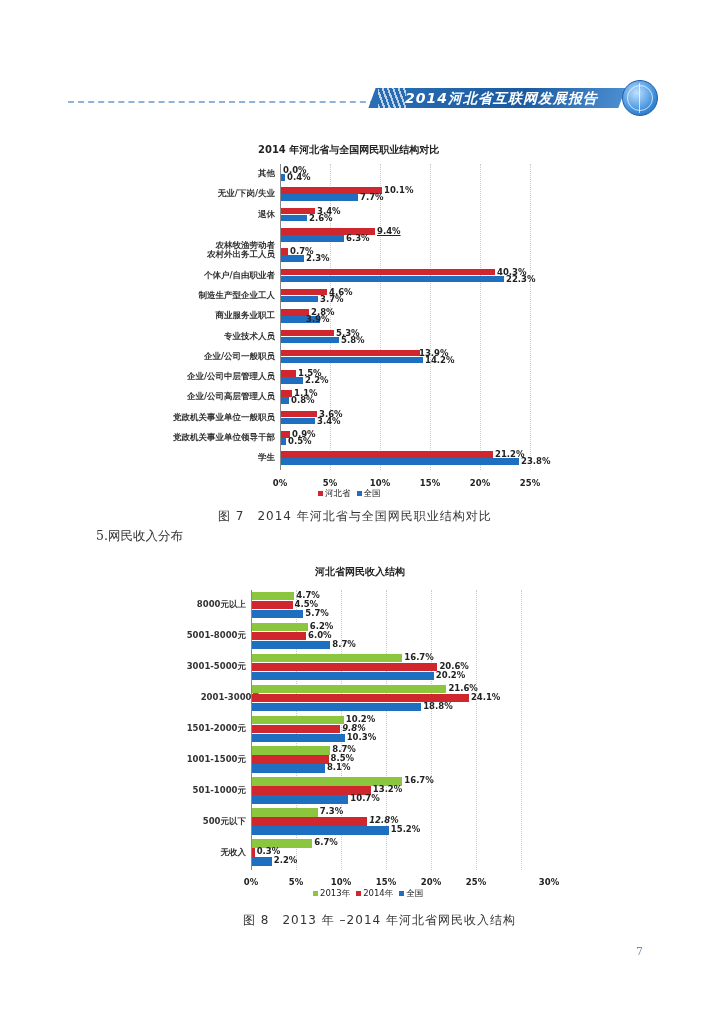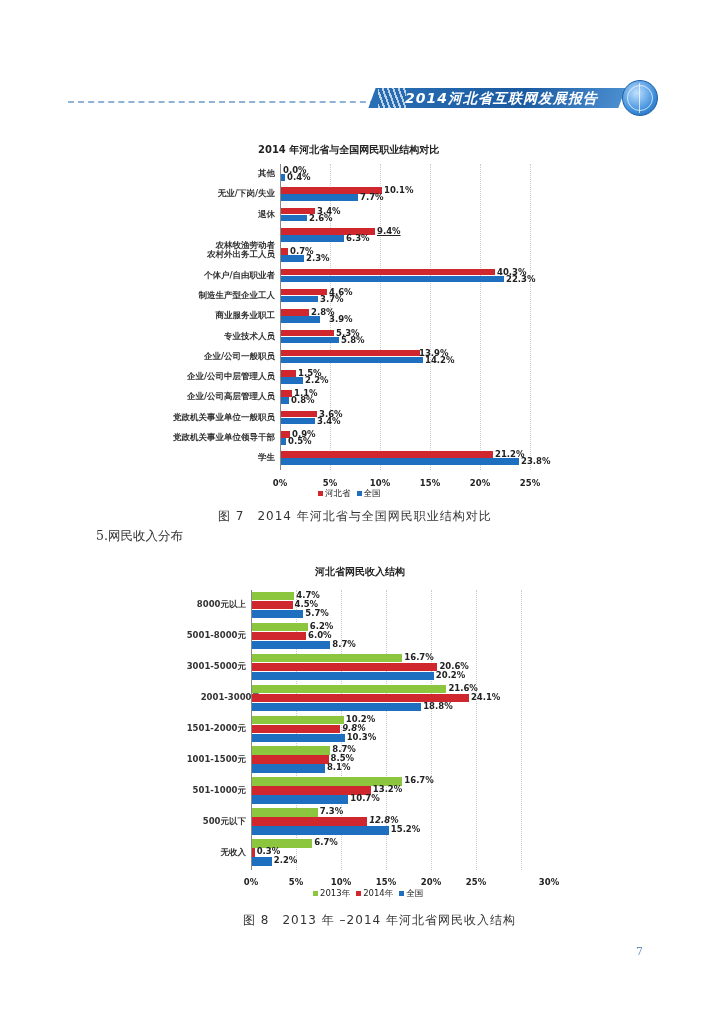--- a/index.html
+++ b/index.html
@@ -82,21 +82,21 @@
     <div class="val" style="left: 506px; top: 273.65px;">22.3%</div>
     <div class="cat-label" style="right: 449px; top: 289.95px;">制造生产型企业工人</div>
     <div class="bar" style="left: 281px; top: 288.95px; width: 46px; height: 6.5px; background: rgb(208, 38, 46);"></div>
     <div class="val" style="left: 329px; top: 286.95px;">4.6%</div>
     <div class="bar" style="left: 281px; top: 295.95px; width: 37px; height: 6.5px; background: rgb(31, 111, 192);"></div>
     <div class="val" style="left: 320px; top: 293.95px;">3.7%</div>
     <div class="cat-label" style="right: 449px; top: 310.25px;">商业服务业职工</div>
     <div class="bar" style="left: 281px; top: 309.25px; width: 28px; height: 6.5px; background: rgb(208, 38, 46);"></div>
     <div class="val" style="left: 311px; top: 307.25px;">2.8%</div>
     <div class="bar" style="left: 281px; top: 316.25px; width: 39px; height: 6.5px; background: rgb(31, 111, 192);"></div>
-    <div class="val" style="left: 329px; top: 314.25px;">3.9%</div>
+    <div class="val" style="left: 306px; top: 314.25px;">3.9%</div>
     <div class="cat-label" style="right: 449px; top: 330.55px;">专业技术人员</div>
     <div class="bar" style="left: 281px; top: 329.55px; width: 53px; height: 6.5px; background: rgb(208, 38, 46);"></div>
     <div class="val" style="left: 336px; top: 327.55px;">5.3%</div>
     <div class="bar" style="left: 281px; top: 336.55px; width: 58px; height: 6.5px; background: rgb(31, 111, 192);"></div>
     <div class="val" style="left: 341px; top: 334.55px;">5.8%</div>
     <div class="cat-label" style="right: 449px; top: 350.85px;">企业/公司一般职员</div>
     <div class="bar" style="left: 281px; top: 349.85px; width: 139px; height: 6.5px; background: rgb(208, 38, 46);"></div>
     <div class="val" style="left: 419px; top: 347.85px; text-align: right;">13.9%</div>
     <div class="bar" style="left: 281px; top: 356.85px; width: 142px; height: 6.5px; background: rgb(31, 111, 192);"></div>
     <div class="val" style="left: 425px; top: 354.85px;">14.2%</div>

